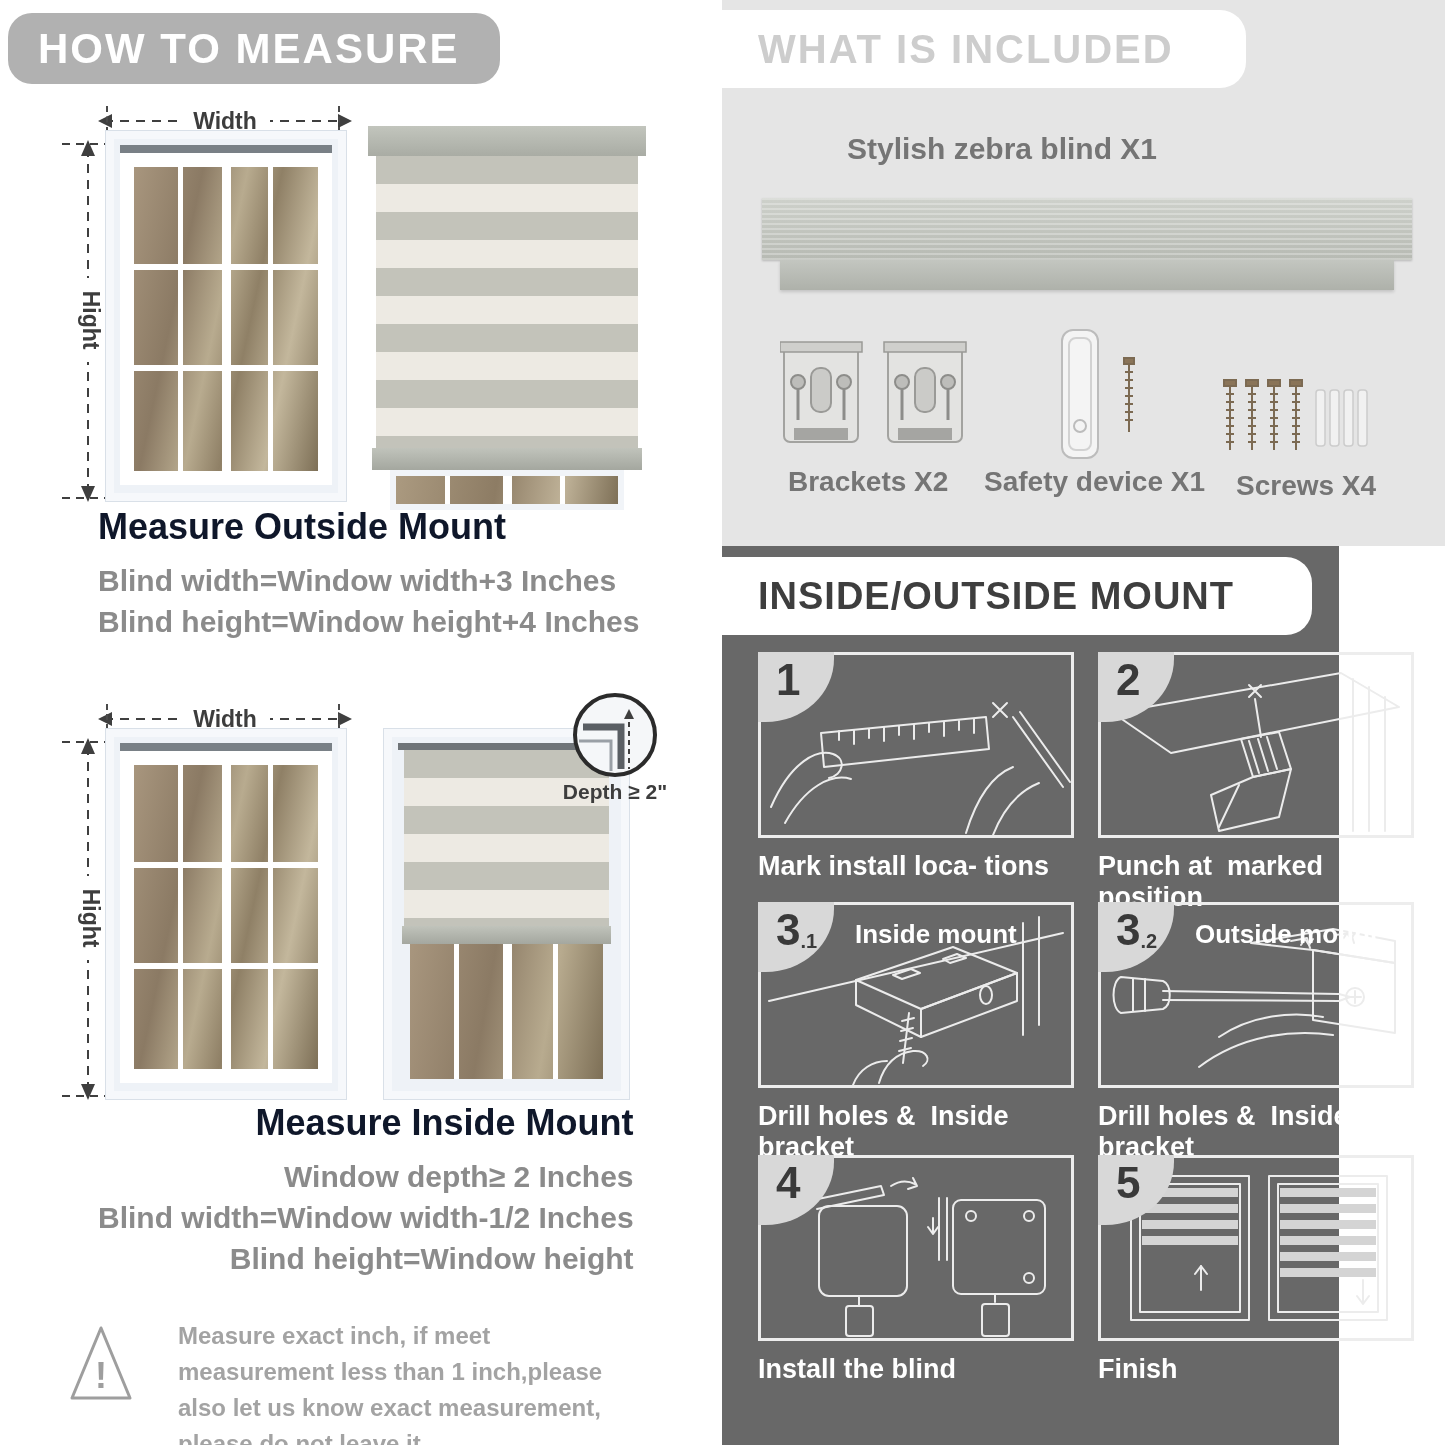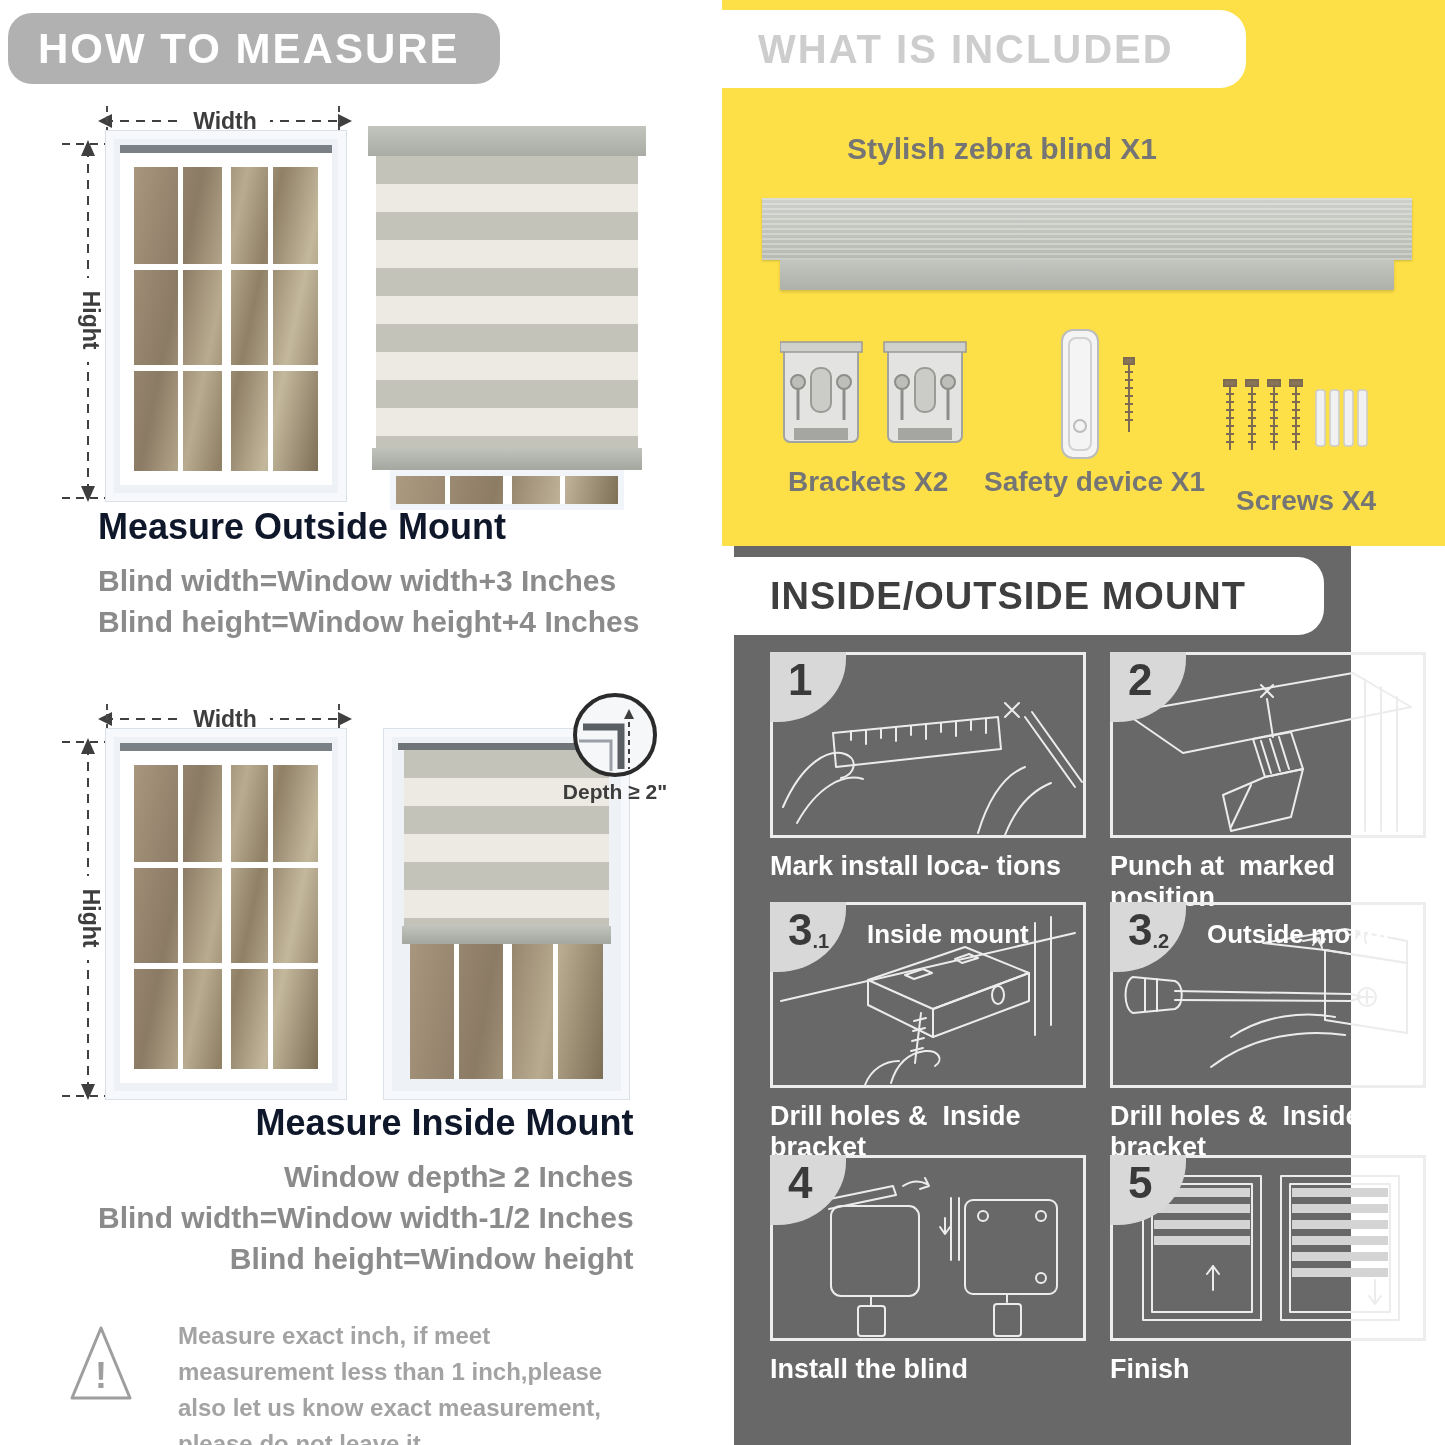--- a/index.html
+++ b/index.html
@@ -51,36 +51,36 @@
                font-size:21px;font-weight:bold;color:#3d3d3d;}
 
   .text-block{position:absolute;left:98px;}
   .h-dark{font-size:36px;font-weight:bold;color:#0f172a;margin:0 0 12px 0;}
   .sub-line{font-size:30px;font-weight:bold;color:#8b8b8b;margin:0;line-height:41px;white-space:pre-wrap;}
 
   .warn-wrap{position:absolute;left:68px;top:1318px;width:560px;display:flex;}
   .warn-text{margin-left:44px;width:450px;font-size:24px;font-weight:bold;color:#a3a3a3;line-height:36px;}
 
   
-  .right-top{position:absolute;left:722px;top:0;width:723px;height:546px;background:#fde047;text-decoration:underline;}
+  .right-top{position:absolute;left:722px;top:0;width:723px;height:546px;background:#e5e5e5;text-decoration:underline;}
   .wii-banner{position:absolute;left:0;top:10px;width:524px;height:78px;background:#ffffff;
               border-radius:0 26px 26px 0;color:#cdcdcd;font-size:40px;font-weight:bold;
               line-height:78px;padding-left:36px;letter-spacing:2px;box-sizing:border-box;}
   .blind-label{position:absolute;left:60px;top:132px;width:440px;text-align:center;
                font-size:30px;font-weight:bold;color:#757575;}
   .headrail{position:absolute;left:40px;top:198px;width:650px;height:62px;
             background:linear-gradient(#ced1cb,#b7bab3),
                        repeating-linear-gradient(180deg,rgba(255,255,255,.28) 0 2px,rgba(0,0,0,0) 2px 5px);
             background-blend-mode:overlay;box-shadow:0 1px 2px rgba(0,0,0,.2);}
   .headrail-lower{position:absolute;left:58px;top:260px;width:614px;height:30px;
             background:linear-gradient(#c3c6c0,#aeb1aa);box-shadow:0 2px 3px rgba(0,0,0,.15);}
   .item-label{position:absolute;font-size:28px;font-weight:bold;color:#757575;}
 
   
-  .right-bottom{position:absolute;left:722px;top:546px;width:617px;height:899px;background:#686868;margin-left:12px;}
+  .right-bottom{position:absolute;left:722px;top:546px;width:617px;height:899px;background:#686868;}
   .iom-banner{position:absolute;left:0;top:11px;width:590px;height:78px;background:#ffffff;
               border-radius:0 26px 26px 0;color:#3e3e3e;font-size:38px;font-weight:bold;
               line-height:78px;padding-left:36px;letter-spacing:1px;box-sizing:border-box;}
   .steps{position:absolute;left:36px;top:106px;display:grid;
          grid-template-columns:316px 316px;column-gap:24px;grid-template-rows:250px 253px 290px;}
   .step-box{position:relative;width:316px;height:186px;border:3px solid #ededed;box-sizing:border-box;}
   .step-badge{position:absolute;left:-3px;top:-3px;width:76px;height:70px;background:#d8d8d8;
               border-radius:0 0 90% 0;display:flex;padding:6px 0 0 18px;box-sizing:border-box;}
   .step-badge .n{font-size:44px;font-weight:bold;color:#3a3a3a;line-height:1;}
   .step-badge .nsub{font-size:20px;font-weight:bold;color:#3a3a3a;margin-top:22px;}
@@ -291,21 +291,21 @@
       <g fill="#f1f1f1" stroke="#cccccc" stroke-width="1.5">
         <rect x="96" y="12" width="9" height="56" rx="3"></rect>
         <rect x="110" y="12" width="9" height="56" rx="3"></rect>
         <rect x="124" y="12" width="9" height="56" rx="3"></rect>
         <rect x="138" y="12" width="9" height="56" rx="3"></rect>
       </g>
     </svg>
 
     <div class="item-label" style="left:66px;top:466px;">Brackets X2</div>
     <div class="item-label" style="left:262px;top:466px;">Safety device X1</div>
-    <div class="item-label" style="left:514px;top:485px;">Screws X4</div>
+    <div class="item-label" style="left:514px;top:470px;">Screws X4</div>
   </div>
 
   <div class="right-bottom">
     <div class="iom-banner">INSIDE/OUTSIDE MOUNT</div>
 
     <div class="steps">
 
       <div class="step-cell">
         <div class="step-box">
           <svg class="step-art" width="310" height="180" viewBox="0 0 310 180">

